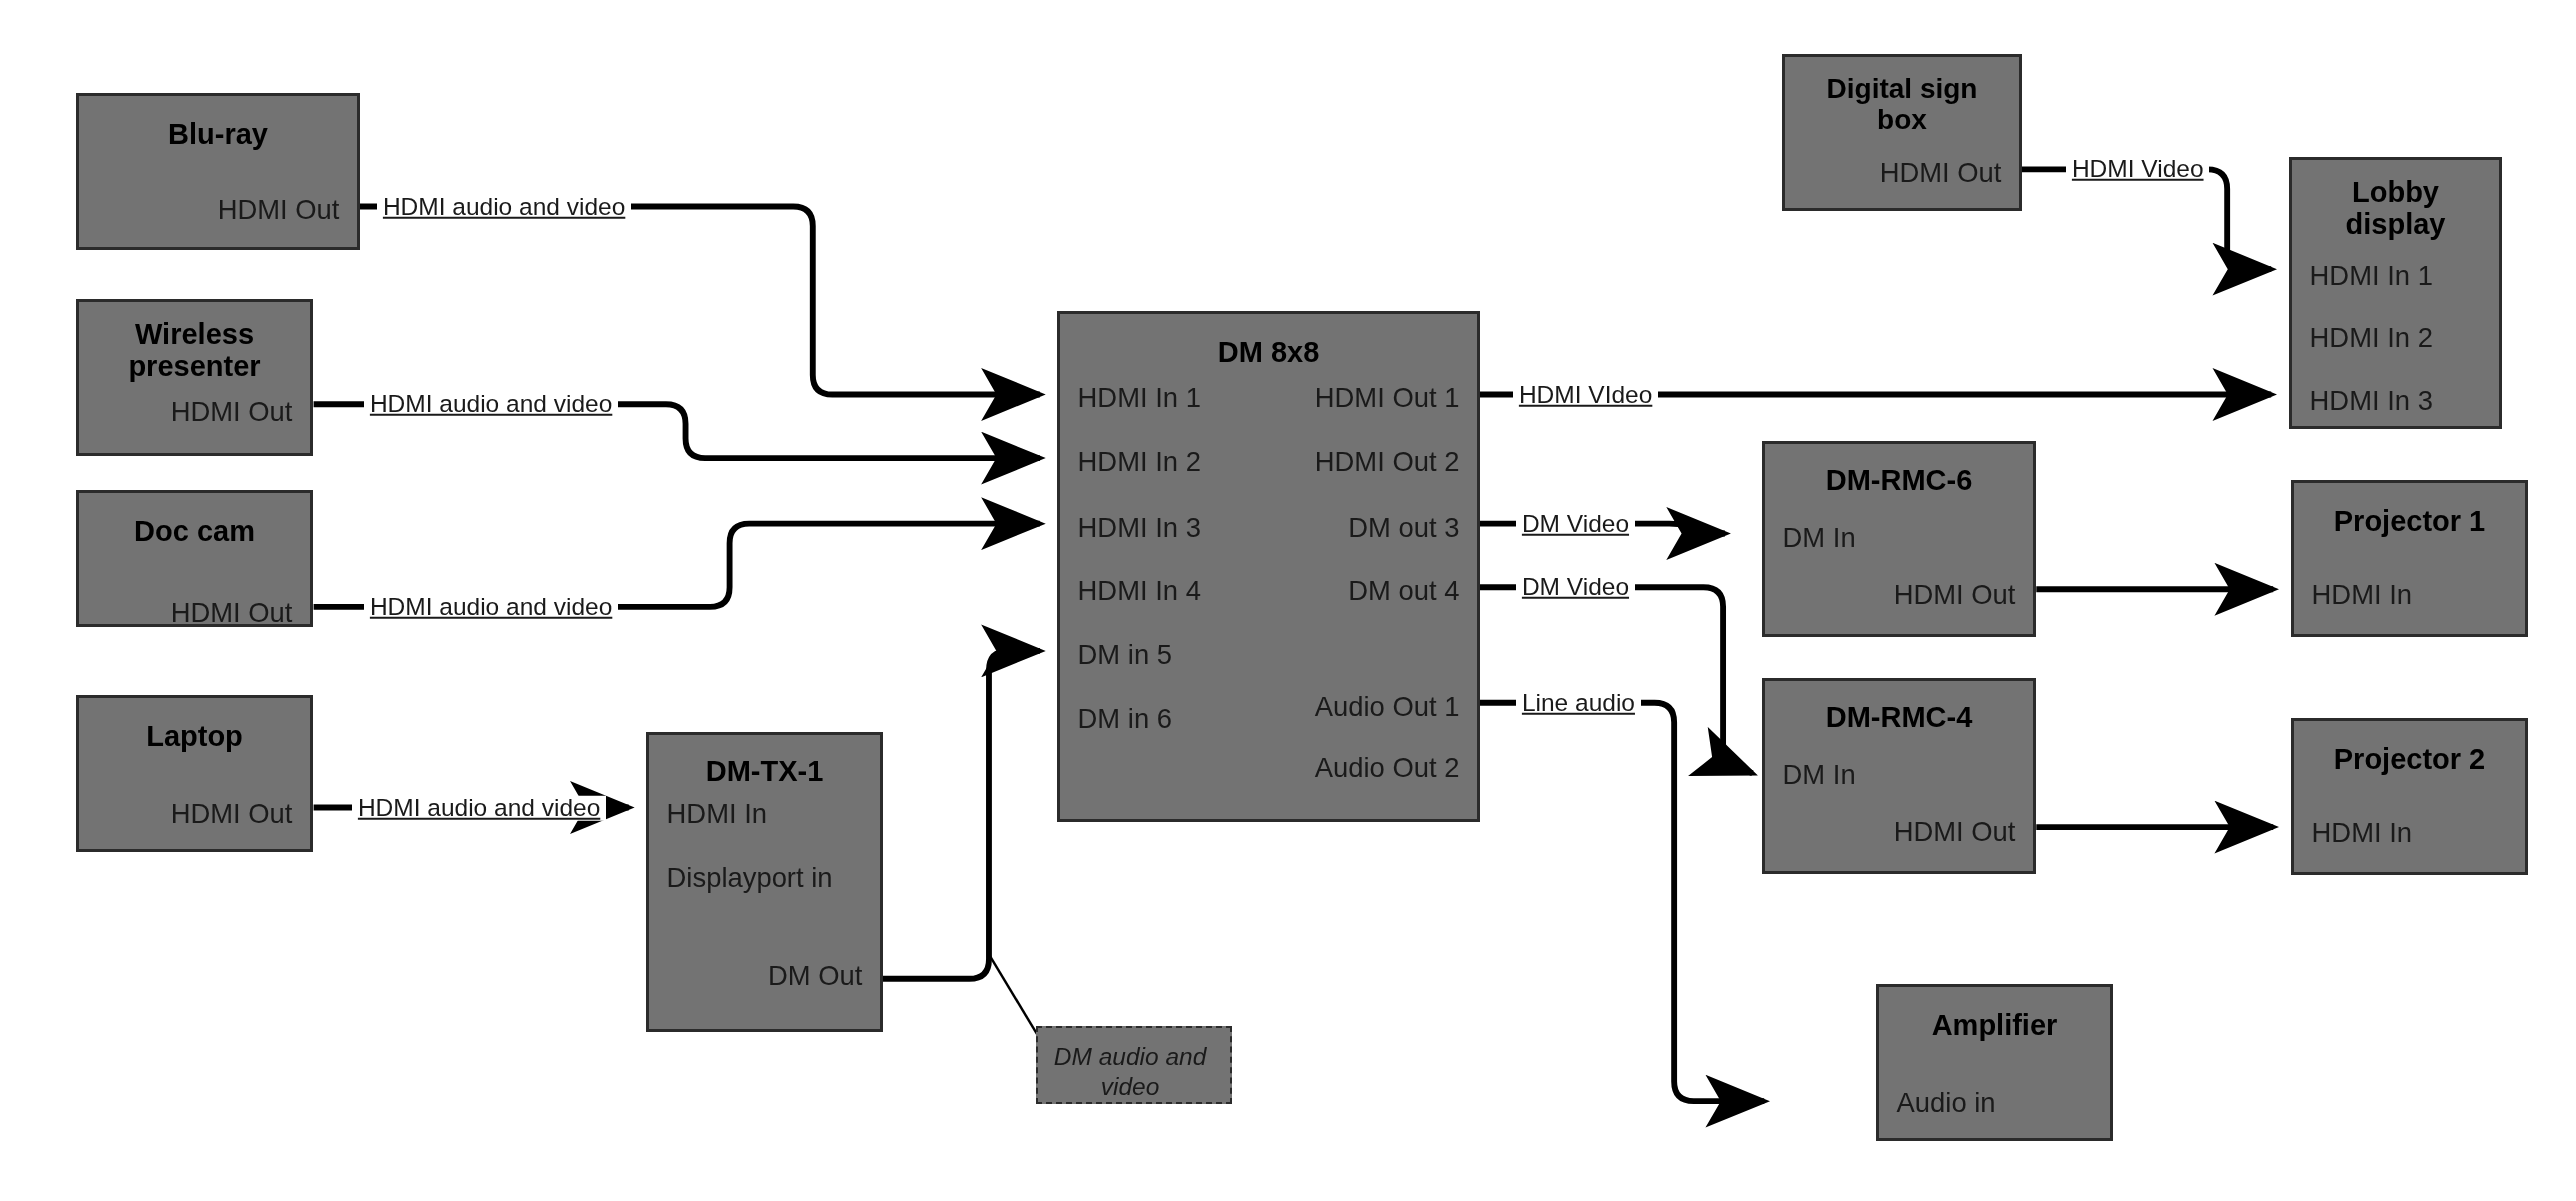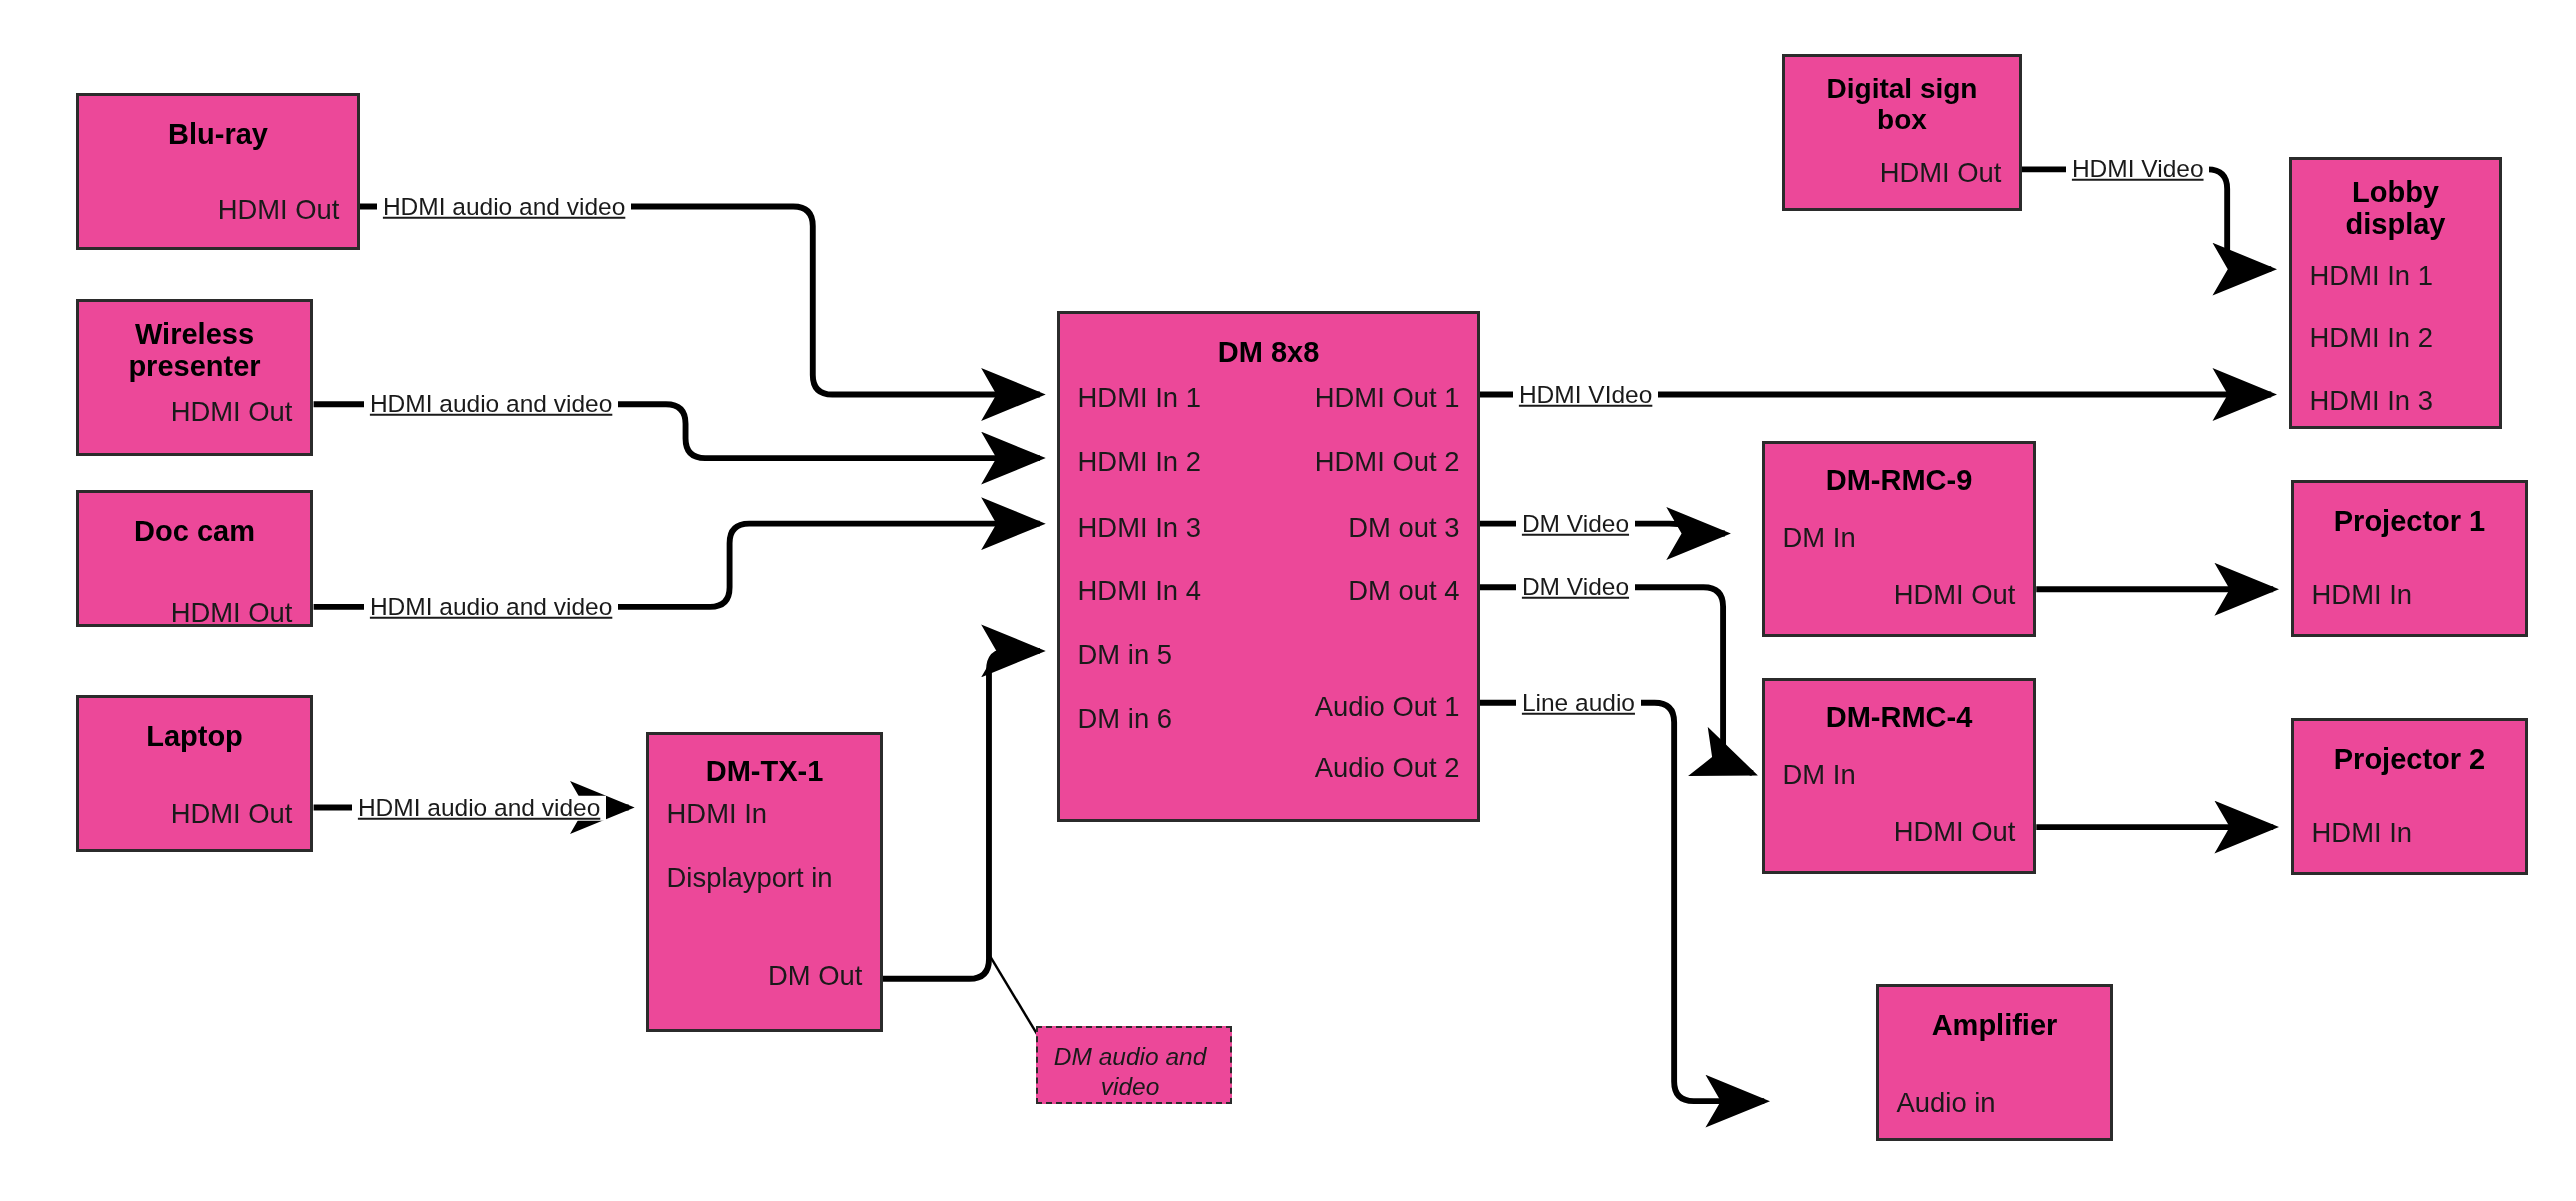--- a/index.html
+++ b/index.html
@@ -9,21 +9,21 @@
     width:2576px;height:1201px;position:relative;overflow:hidden;
     -webkit-font-smoothing:antialiased;
   }
   #canvas{position:absolute;left:0;top:0;width:2576px;height:1201px;}
   svg#wires{position:absolute;left:0;top:0;width:2576px;height:1201px;pointer-events:none;}
 
   .node{
     position:absolute;
     box-sizing:border-box;
     border:3.9px solid #2b2b2b;
-    background:#ec4899;
+    background:#737373;
     z-index:2;
   }
   .node.dashed{
     border:2px dashed #2b2b2b;
   }
   .title{
     position:absolute;left:0;right:0;
     text-align:center;
     font-weight:bold;
     font-size:29px;
@@ -165,21 +165,21 @@
 
   <div class="node" style="left:2289px;top:157px;width:213px;height:272px;">
     <div class="title" style="top:15.7px;white-space:pre-line;">Lobby
 display</div>
     <div class="port l" style="top:102px;">HDMI In 1</div>
     <div class="port l" style="top:164px;">HDMI In 2</div>
     <div class="port l" style="top:227px;">HDMI In 3</div>
   </div>
 
   <div class="node" style="left:1762px;top:441px;width:274px;height:196px;">
-    <div class="title" style="top:19.6px;">DM-RMC-9</div>
+    <div class="title" style="top:19.6px;">DM-RMC-6</div>
     <div class="port l" style="top:80px;">DM In</div>
     <div class="port r" style="top:137px;">HDMI Out</div>
   </div>
 
   <div class="node" style="left:1762px;top:678px;width:274px;height:196px;">
     <div class="title" style="top:19.6px;">DM-RMC-4</div>
     <div class="port l" style="top:80px;">DM In</div>
     <div class="port r" style="top:137px;">HDMI Out</div>
   </div>
 

